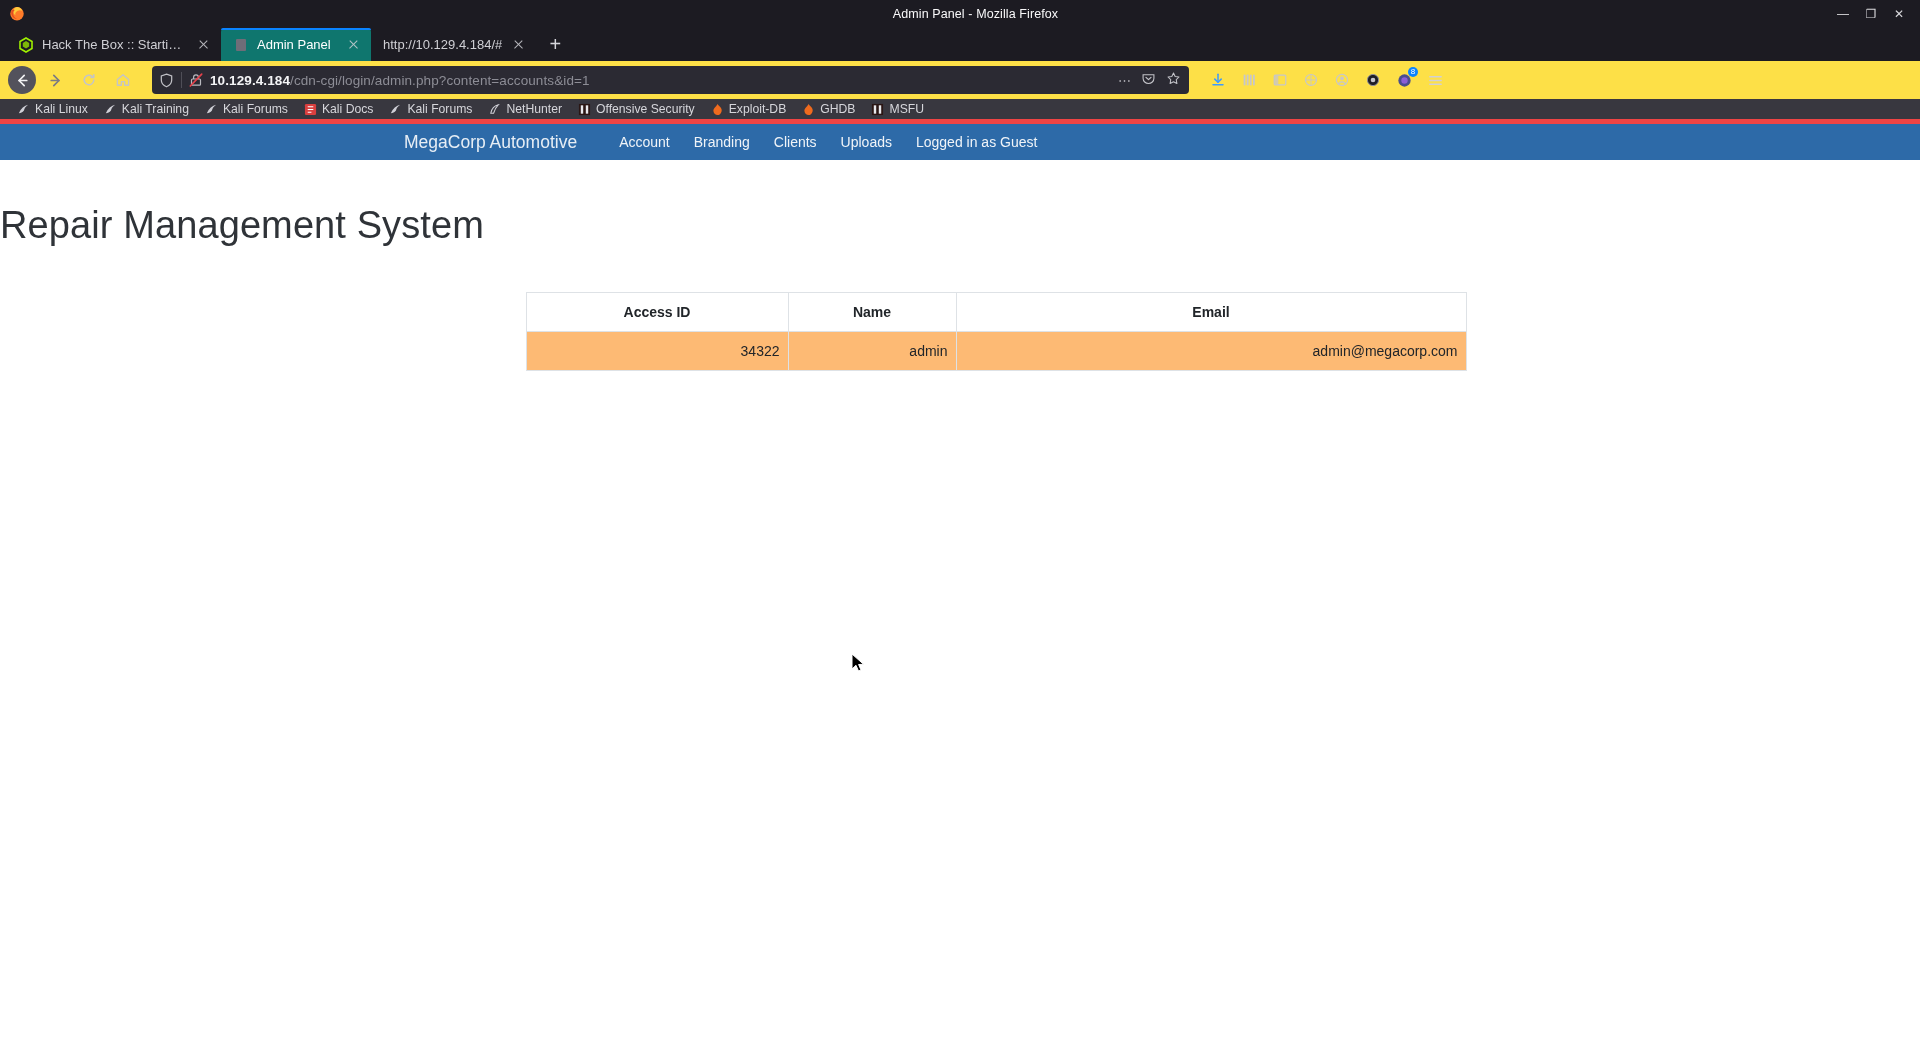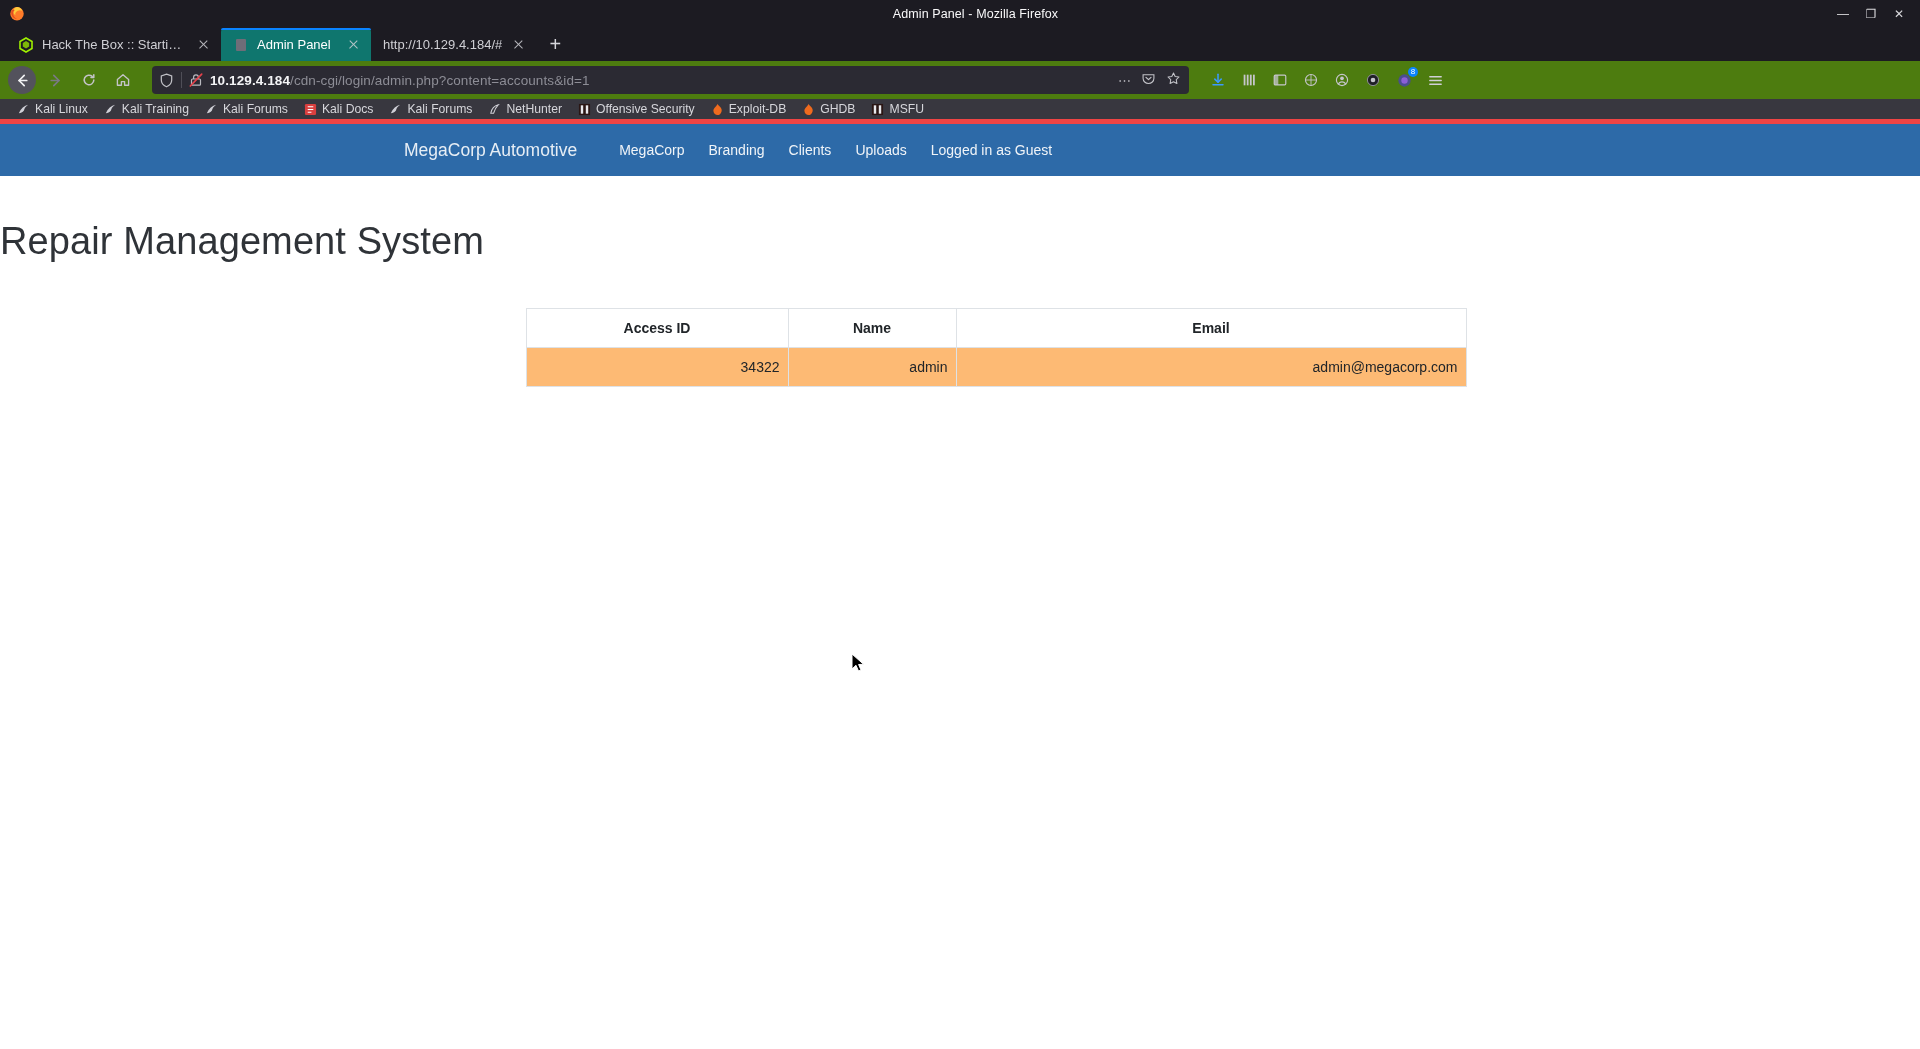--- a/index.html
+++ b/index.html
@@ -60,21 +60,21 @@
   }
   .tab-close::before { transform: rotate(45deg); }
   .tab-close::after  { transform: rotate(-45deg); }
   .newtab {
     width: 30px; height: 30px; display: flex; align-items: center; justify-content: center;
     color: #d5d5db; font-size: 20px; margin-left: 4px; margin-bottom: 2px;
   }
 
   
   .navbar-chrome {
-    height: 38px; background: #4d7c0f; display: flex; align-items: center;
+    height: 38px; background: #fde047; display: flex; align-items: center;
     padding: 0 8px; gap: 4px; flex: 0 0 38px;
   }
   .nav-ico {
     width: 30px; height: 30px; display: flex; align-items: center; justify-content: center;
     color: #c4c4c8; flex: 0 0 auto;
   }
   .nav-ico.back {
     background: #53525c; border-radius: 50%; color: #f2f2f4; width: 28px; height: 28px;
   }
   .nav-ico.dim { color: #7a7a84; }
@@ -116,21 +116,21 @@
     display: flex; align-items: center; gap: 5px; padding: 2px 7px;
     color: #d6d6db; font-size: 12.2px; white-space: nowrap;
   }
   .bm-ico { width: 13px; height: 13px; flex: 0 0 13px; display: block; }
 
   
   .viewport {
     flex: 1 1 auto; background: #ffffff; overflow: hidden; position: relative;
   }
   .site-nav {
-    height: 52px; background: #2d6aa8; display: flex; align-items: center;
+    height: 36px; background: #2d6aa8; display: flex; align-items: center;
     color: #ffffff;
   }
   .brand {
     font-size: 17.5px; color: #e7eef5; margin-left: 404px; margin-right: 30px;
     white-space: nowrap;
   }
   .site-links { display: flex; align-items: center; gap: 0; }
   .site-link {
     font-size: 14px; color: #f0f4f8; padding: 0 12px; white-space: nowrap;
   }
@@ -391,21 +391,21 @@
         </svg>
       <span>MSFU</span>
     </div>
   </div>
 
   <div class="viewport">
 
     <div class="site-nav">
       <span class="brand">MegaCorp Automotive</span>
       <span class="site-links">
-        <span class="site-link">MegaCorp</span>
+        <span class="site-link">Account</span>
         <span class="site-link">Branding</span>
         <span class="site-link">Clients</span>
         <span class="site-link">Uploads</span>
         <span class="site-link">Logged in as Guest</span>
       </span>
     </div>
 
     <h1 class="page-title">Repair Management System</h1>
 
     <div class="table-wrap">

